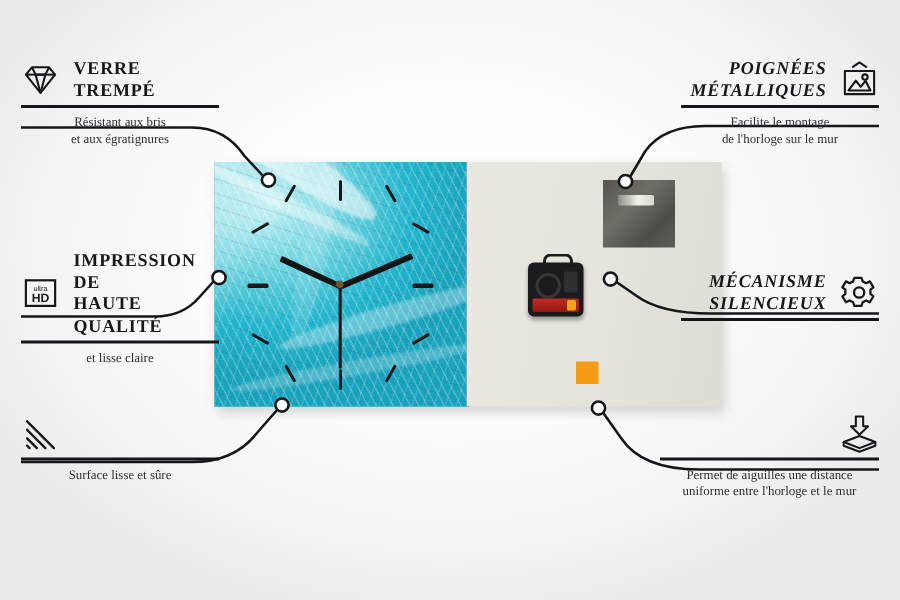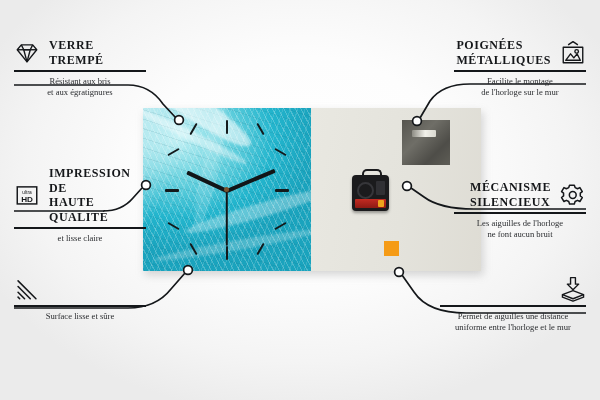--- a/index.html
+++ b/index.html
@@ -98,21 +98,21 @@
   
   .callout{position:absolute;}
   .callout .head{display:flex;align-items:center;gap:9px;}
   .callout.left .head{justify-content:flex-start;}
   .callout.right .head{justify-content:flex-end;}
   .ttl{
     font-family:"Liberation Serif", serif;
     font-weight:700;font-size:12px;letter-spacing:.55px;
     color:#15171a;line-height:14.5px;text-transform:uppercase;
   }
-  .callout.right .ttl{}
+  .callout.right .ttl{text-align:right;font-style:italic;}
   .rule{height:1.6px;background:#14171a;margin-top:3px;}
   .sub{
     font-family:"Liberation Serif", serif;
     font-size:8.6px;line-height:11px;color:#2b2d30;margin-top:4px;text-align:center;
   }
   .callout.right .sub{text-align:center;}
   .ico{width:26px;height:26px;flex:0 0 26px;display:block;}
   
   .wires{position:absolute;left:0;top:0;width:600px;height:400px;pointer-events:none;}
 </style>
@@ -282,24 +282,20 @@
         <div class="ttl">SILENCIEUX</div>
       </div>
       <svg class="ico" viewBox="0 0 32 32">
         <g fill="none" stroke="#15171a" stroke-width="1.9" stroke-linejoin="round">
           <path d="M13 4 h6 l1 3 3 1.5 3-1.5 3 5 -2.5 2 v3.5 l2.5 2 -3 5 -3 -1.5 -3 1.5 -1 3 h-6 l-1 -3 -3 -1.5 -3 1.5 -3 -5 2.5 -2 v-3.5 l-2.5 -2 3 -5 3 1.5 3 -1.5 z" transform="translate(-1,0) scale(0.98)"></path>
           <circle cx="15.7" cy="16" r="4.2"></circle>
         </g>
       </svg>
     </div>
     <div class="rule"></div>
-    <div class="sub">
-      <div>Les aiguilles de l'horloge</div>
-      <div>ne font aucun bruit</div>
-    </div>
   </div>
 
   <div class="callout right" style="left:440px;top:276px;width:146px;">
     <div class="head">
       <svg class="ico" viewBox="0 0 32 32">
         <g fill="none" stroke="#15171a" stroke-width="1.7" stroke-linejoin="round">
           <path d="M13 2 h6 v8 h4 l-7 7 -7 -7 h4 z"></path>
           <path d="M16 18 L29 23 L16 28 L3 23 Z"></path>
           <path d="M3 23 v3 l13 5 13 -5 v-3"></path>
         </g>

